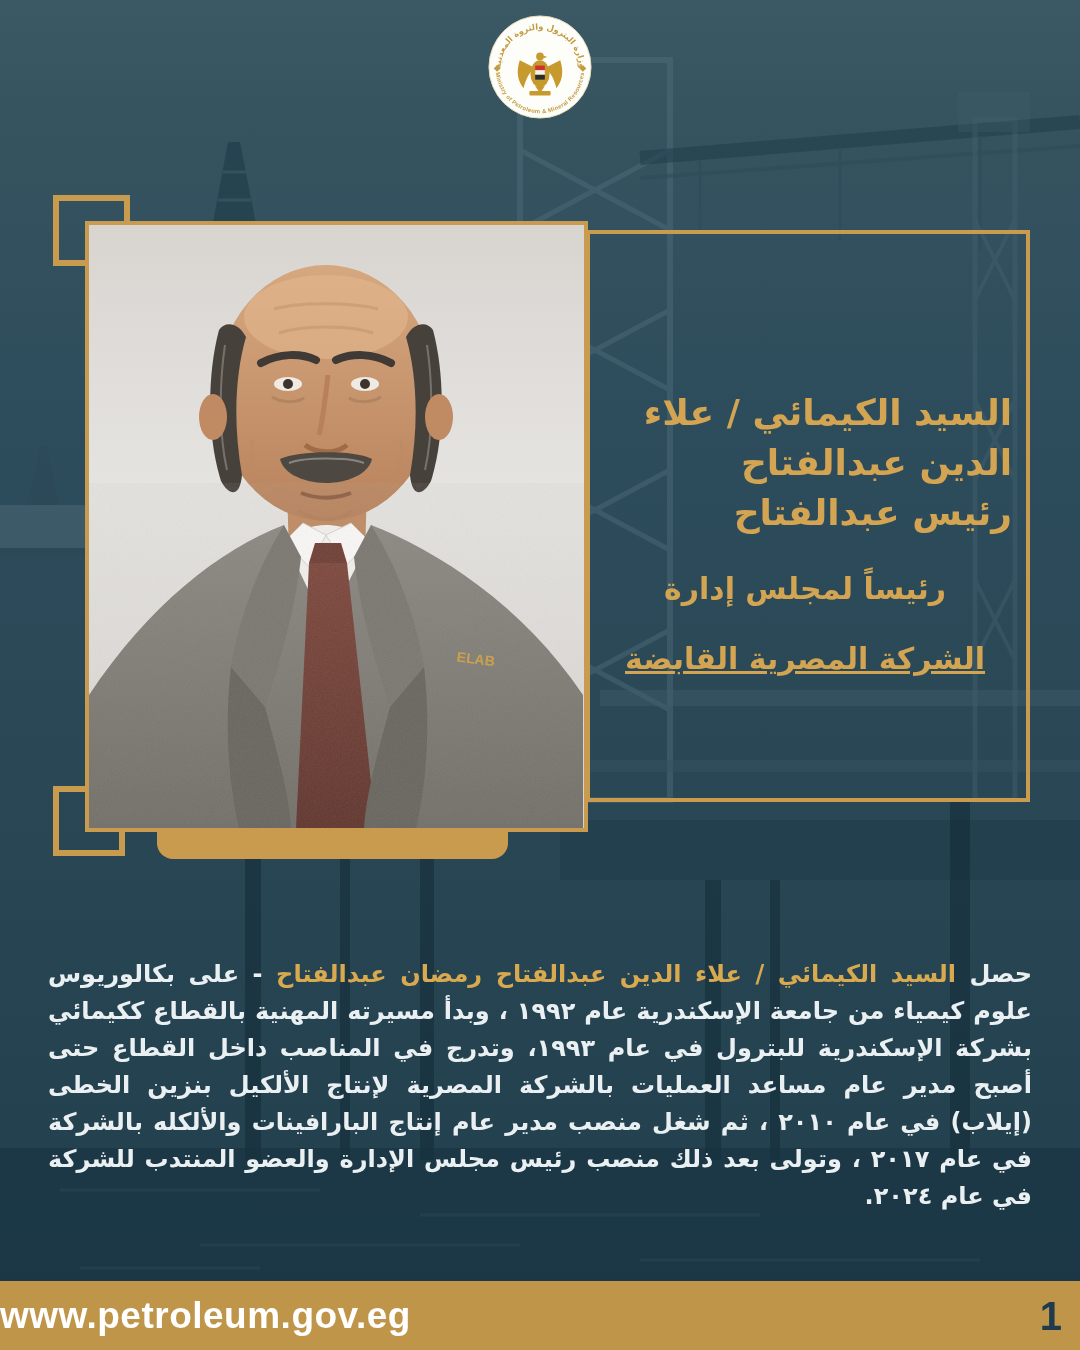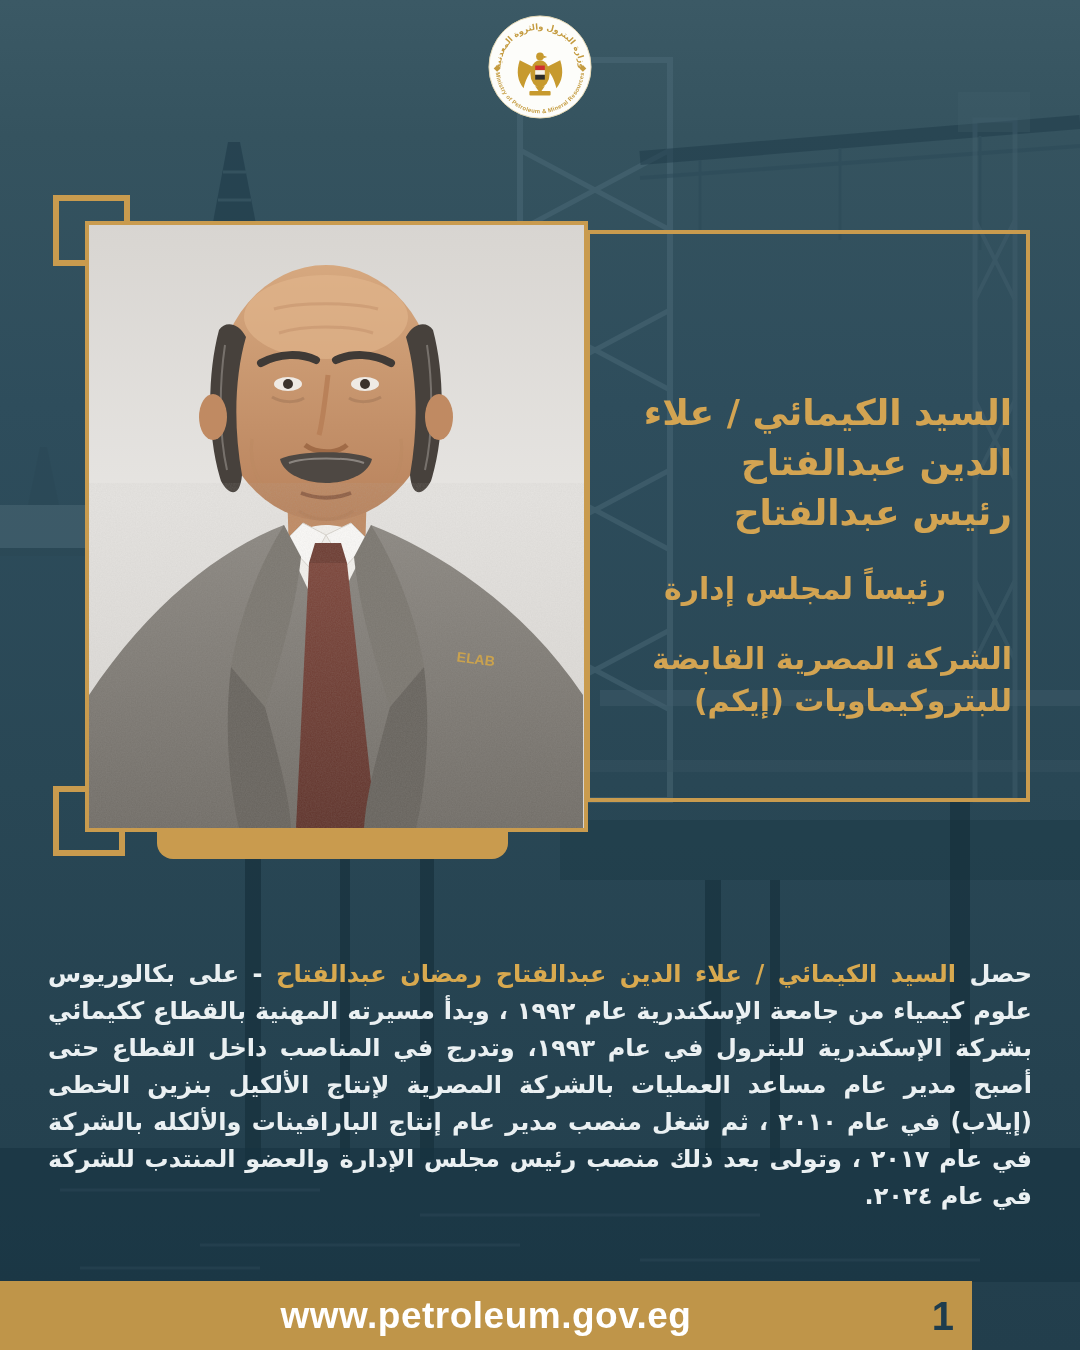--- a/index.html
+++ b/index.html
@@ -19,28 +19,28 @@
   .sq-bl{left:53px;top:786px;width:60px;height:58px;}
   .ribbon{position:absolute;left:157px;top:806px;width:351px;height:53px;background:#c99b4e;border-radius:0 0 16px 16px;}
   
   .photo{position:absolute;left:85px;top:221px;width:495px;height:603px;border:4px solid #c99b4e;
     background:linear-gradient(180deg,#d8d5d1,#e6e4e1 45%,#d9d6d2);}
   .photo svg{display:block;width:495px;height:603px;}
   
   .headline{position:absolute;left:598px;top:388px;width:414px;color:#d3a452;font-weight:bold;}
   .headline .name{text-align:right;font-size:36px;line-height:50px;}
   .headline .role{margin-top:26px;text-align:center;font-size:30px;line-height:50px;}
-  .headline .company{margin-top:24px;text-align:right;font-size:30px;line-height:42px;}
+  .headline .company{margin-top:24px;text-align:center;font-size:30px;line-height:42px;text-decoration:underline;}
   
   .bio{position:absolute;left:48px;top:956px;width:984px;direction:rtl;text-align:justify;
     font-weight:bold;font-size:24px;line-height:37px;color:#eaf0f2;}
   .bio .g{color:#d8a94f;}
   
-  .footer{position:absolute;left:0;top:1281px;width:972px;height:69px;background:#bf9549;
-    display:flex;align-items:center;justify-content:center;}
+  .footer{position:absolute;left:0;top:1281px;width:1080px;height:69px;background:#bf9549;
+    display:flex;align-items:center;}
   .url{font-family:"Liberation Sans",sans-serif;font-weight:bold;font-size:37px;color:#ffffff;letter-spacing:.5px;}
   .page{position:absolute;right:18px;top:50%;transform:translateY(-50%);
     font-family:"Liberation Sans",sans-serif;font-weight:bold;font-size:40px;color:#1e3c4d;}
 </style>
 </head>
 <body>
 
 <div class="canvas">
 
   <svg class="rig" width="1080" height="1350" viewBox="0 0 1080 1350">
@@ -197,21 +197,20 @@
   </div>
 
   <div class="headline" dir="rtl">
     <div class="name">
       <div>السيد الكيمائي / علاء الدين عبدالفتاح</div>
       <div>رئيس عبدالفتاح</div>
     </div>
     <div class="role">رئيساً لمجلس إدارة</div>
     <div class="company">
       <div>الشركة المصرية القابضة</div>
-      <div>للبتروكيماويات (إيكم)</div>
     </div>
   </div>
 
   <div class="bio"><span class="w">حصل </span><span class="g">السيد الكيمائي / علاء الدين عبدالفتاح رمضان عبدالفتاح</span><span class="w"> - على بكالوريوس علوم كيمياء من جامعة الإسكندرية عام ١٩٩٢ ، وبدأ مسيرته المهنية بالقطاع ككيمائي بشركة الإسكندرية للبترول في عام ١٩٩٣، وتدرج في المناصب داخل القطاع حتى أصبح مدير عام مساعد العمليات بالشركة المصرية لإنتاج الألكيل بنزين الخطى (إيلاب) في عام ٢٠١٠ ، ثم شغل منصب مدير عام إنتاج البارافينات والألكله بالشركة في عام ٢٠١٧ ، وتولى بعد ذلك منصب رئيس مجلس الإدارة والعضو المنتدب للشركة في عام ٢٠٢٤.</span></div>
 
   <div class="footer">
     <div class="url">www.petroleum.gov.eg</div>
     <div class="page">1</div>
   </div>
 

